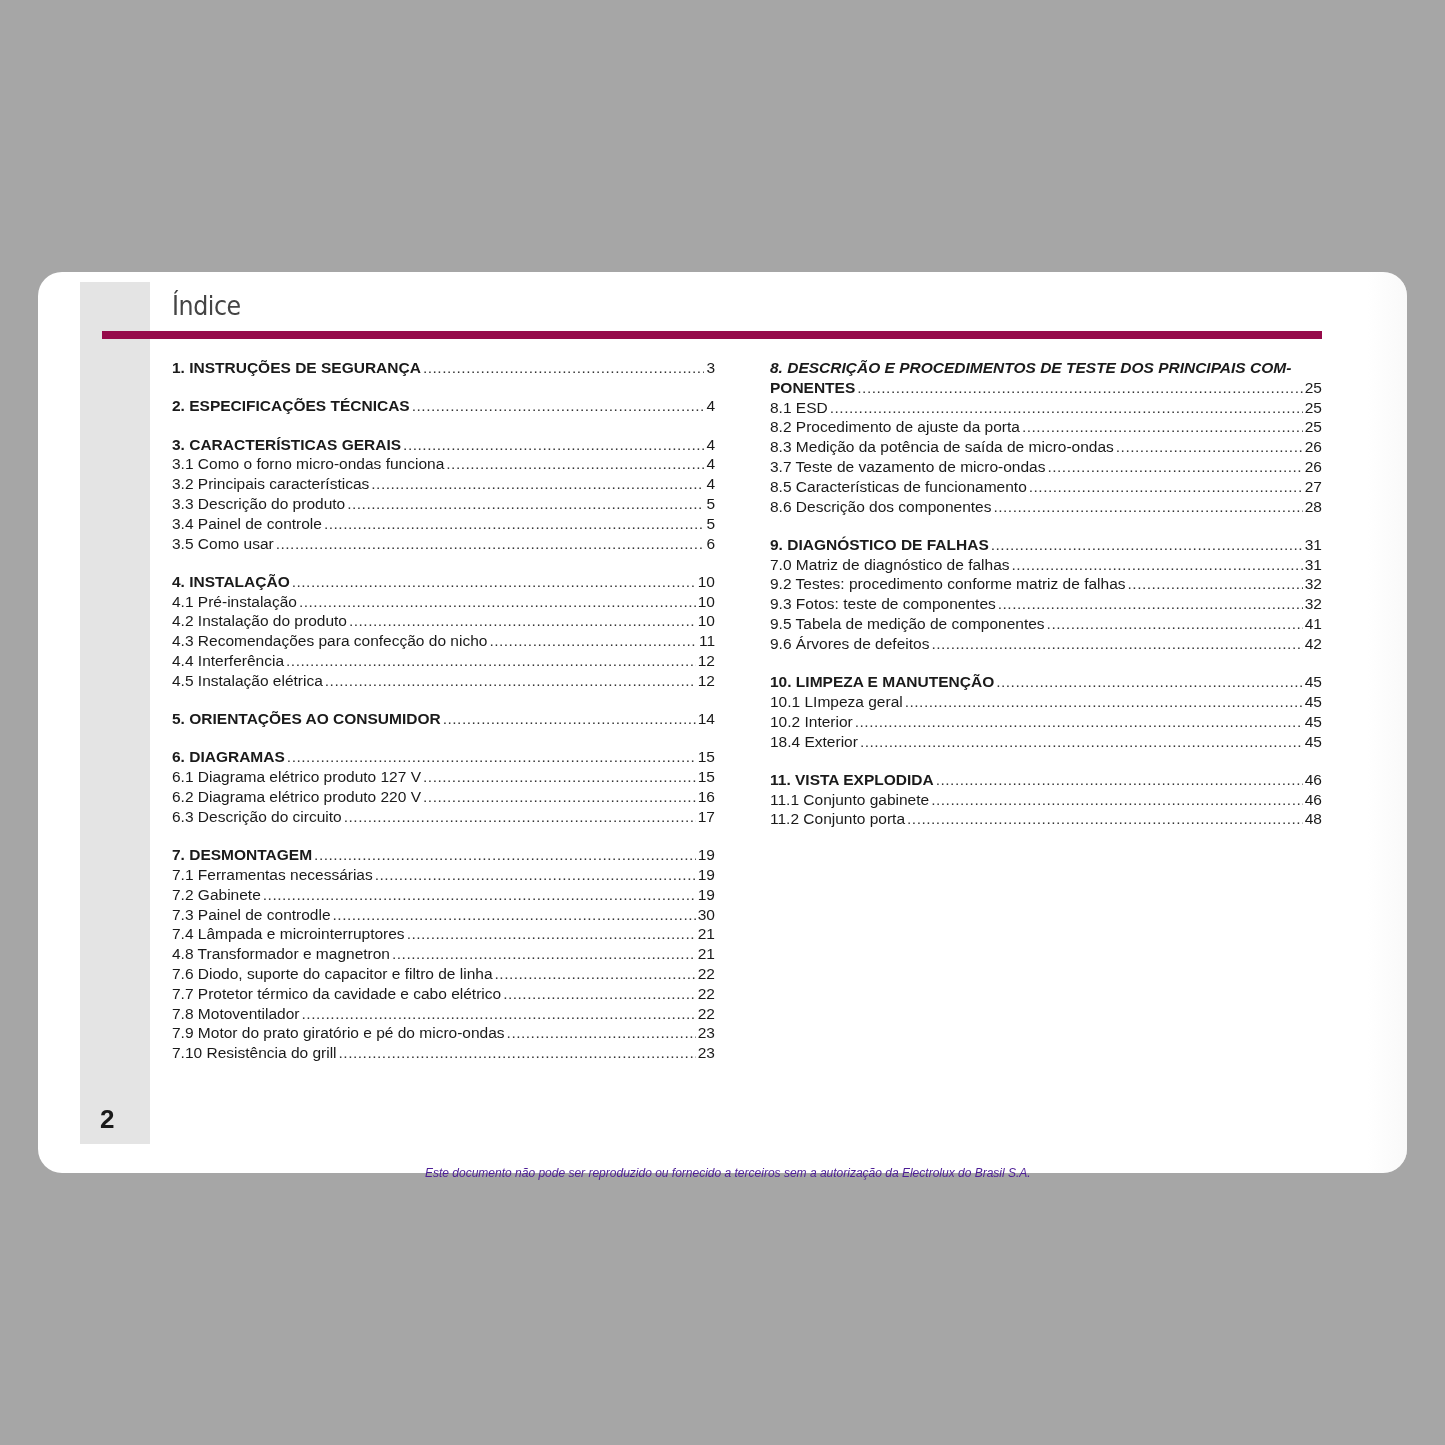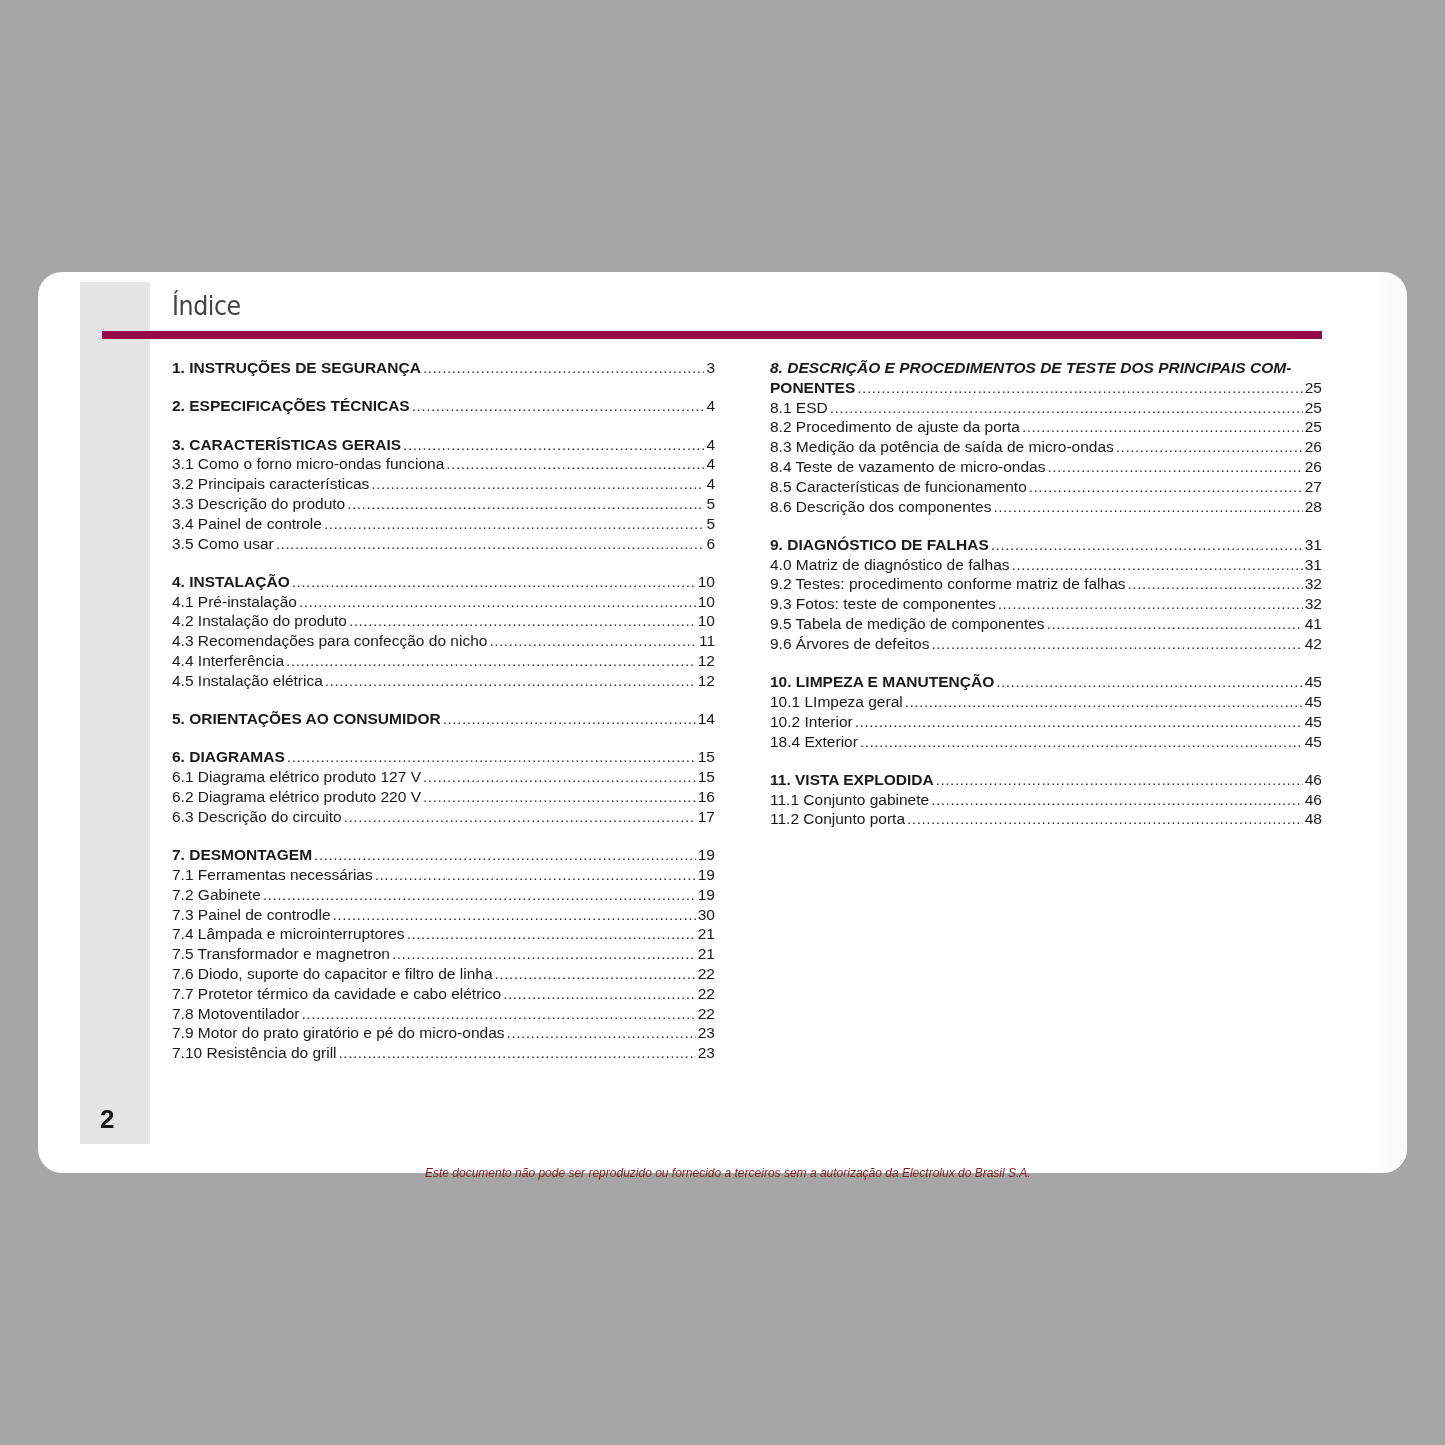--- a/index.html
+++ b/index.html
@@ -37,21 +37,21 @@
   .entry .dots {
     flex:1 1 auto; overflow:hidden; margin:0 2px; font-weight:normal; letter-spacing:0.5px;
     color:#333;
   }
   .entry .dots::before {
     content:"................................................................................................................................................................................................";
   }
   .entry .pg { flex:0 0 auto; font-weight:normal; }
   .wrap-line { font-weight:bold; white-space:nowrap;font-style:italic; }
   .footer-note {
-    position:absolute; left:425px; top:1166px; font-size:12px; color:#7f1d1d; font-style:italic;
+    position:absolute; left:425px; top:1166px; font-size:12px; color:#4c1d95; font-style:italic;
     white-space:nowrap;
   }
   .fade-edge {
     position:absolute; right:0; top:0; width:40px; height:100%;
     background:linear-gradient(to right, rgba(255,255,255,0), rgba(245,245,245,0.6));
   }
 </style>
 </head>
 <body>
 
@@ -189,21 +189,21 @@
           <span class="label">7.3 Painel de controdle</span>
           <span class="dots"></span>
           <span class="pg">30</span>
         </div>
         <div class="entry">
           <span class="label">7.4 Lâmpada e microinterruptores</span>
           <span class="dots"></span>
           <span class="pg">21</span>
         </div>
         <div class="entry">
-          <span class="label">7.5 Transformador e magnetron</span>
+          <span class="label">4.8 Transformador e magnetron</span>
           <span class="dots"></span>
           <span class="pg">21</span>
         </div>
         <div class="entry">
           <span class="label">7.6 Diodo, suporte do capacitor e filtro de linha</span>
           <span class="dots"></span>
           <span class="pg">22</span>
         </div>
         <div class="entry">
           <span class="label">7.7 Protetor térmico da cavidade e cabo elétrico</span>
@@ -244,21 +244,21 @@
           <span class="label">8.2 Procedimento de ajuste da porta</span>
           <span class="dots"></span>
           <span class="pg">25</span>
         </div>
         <div class="entry">
           <span class="label">8.3 Medição da potência de saída de micro-ondas</span>
           <span class="dots"></span>
           <span class="pg">26</span>
         </div>
         <div class="entry">
-          <span class="label">8.4 Teste de vazamento de micro-ondas</span>
+          <span class="label">3.7 Teste de vazamento de micro-ondas</span>
           <span class="dots"></span>
           <span class="pg">26</span>
         </div>
         <div class="entry">
           <span class="label">8.5 Características de funcionamento</span>
           <span class="dots"></span>
           <span class="pg">27</span>
         </div>
         <div class="entry">
           <span class="label">8.6 Descrição dos componentes</span>
@@ -266,21 +266,21 @@
           <span class="pg">28</span>
         </div>
       </div>
       <div class="section">
         <div class="entry main">
           <span class="label">9. DIAGNÓSTICO DE FALHAS</span>
           <span class="dots"></span>
           <span class="pg">31</span>
         </div>
         <div class="entry">
-          <span class="label">4.0 Matriz de diagnóstico de falhas</span>
+          <span class="label">7.0 Matriz de diagnóstico de falhas</span>
           <span class="dots"></span>
           <span class="pg">31</span>
         </div>
         <div class="entry">
           <span class="label">9.2 Testes: procedimento conforme matriz de falhas</span>
           <span class="dots"></span>
           <span class="pg">32</span>
         </div>
         <div class="entry">
           <span class="label">9.3 Fotos: teste de componentes</span>

